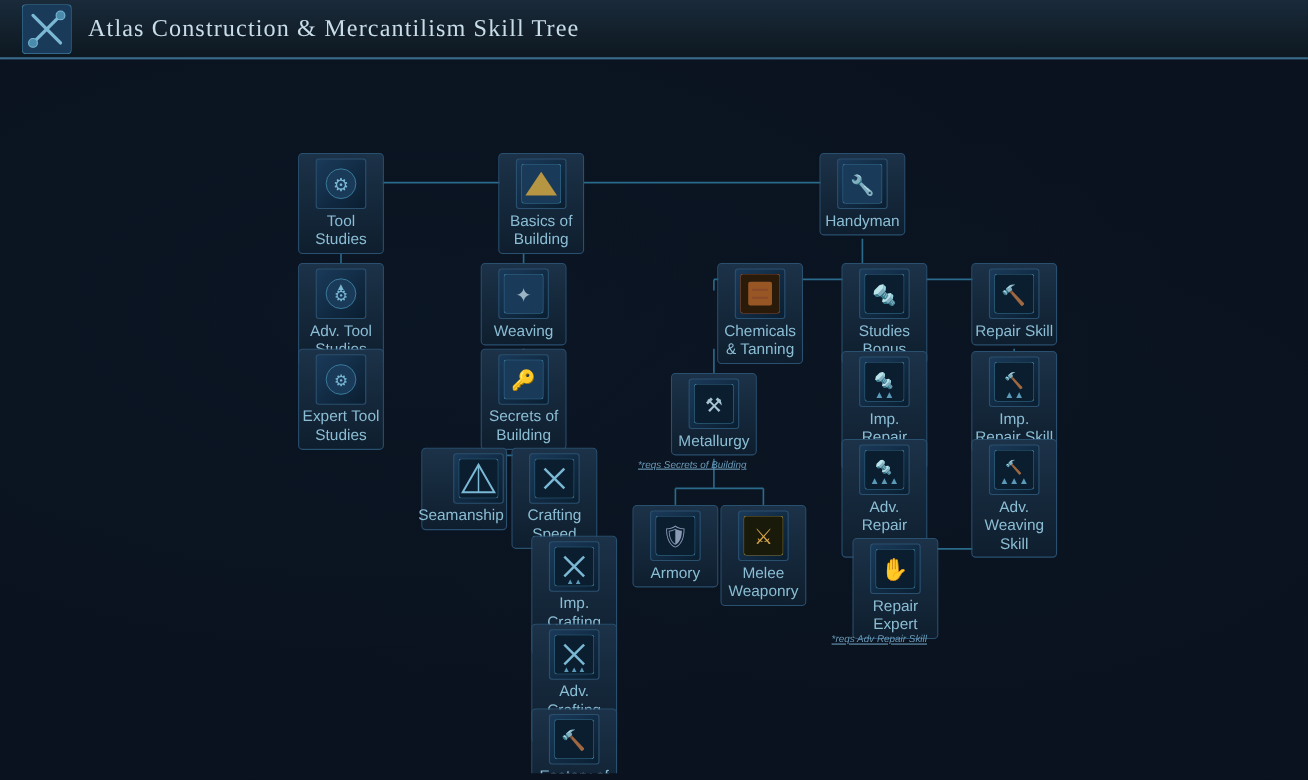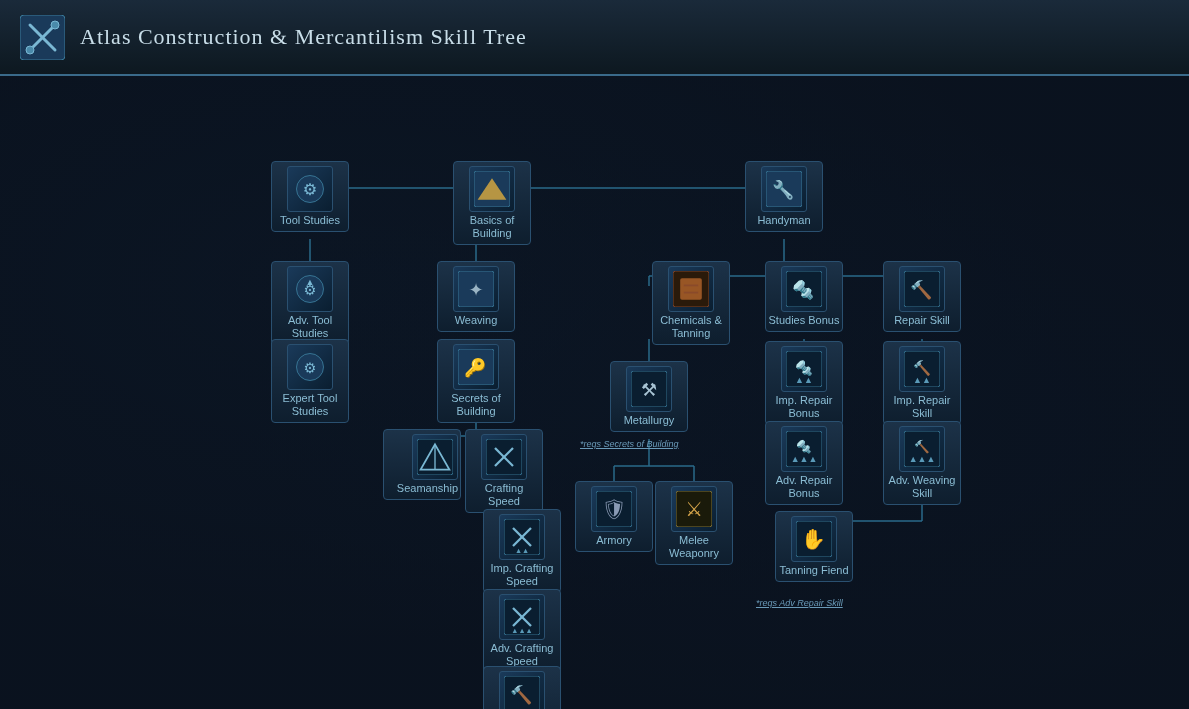--- a/index.html
+++ b/index.html
@@ -31,21 +31,21 @@
       position: relative;
       z-index: 1;
       width: 1189px;
       height: 709px;
     }
 
     
     .header {
       background: linear-gradient(180deg, #1a2a3a 0%, #0d1820 100%);
       border-bottom: 2px solid #3a6a8a;
-      height: 76px;
+      height: 54px;
       display: flex;
       align-items: center;
       padding: 0 20px;
       gap: 15px;
     }
 
     .header-logo {
       width: 45px;
       height: 45px;
     }
@@ -98,21 +98,21 @@
       display: flex;
       align-items: center;
       justify-content: center;
       font-size: 22px;
       margin-bottom: 2px;
       background: linear-gradient(135deg, #1a3a5a, #0a1e30);
       border: 1px solid #2a5070;
     }
 
     .skill-label {
-      font-size: 11px;
+      font-size: 14px;
       color: #8bbdd4;
       text-align: center;
       line-height: 1.2;
       font-family: 'Arial', sans-serif;
     }
 
     .skill-note {
       position: absolute;
       font-size: 9px;
       color: #6a9ab8;
@@ -384,21 +384,21 @@
           </div>
           <div class="skill-label">Imp. Crafting Speed</div>
         </div>
         <div class="skill-node" style="left: 775px; top: 435px;">
           <div class="skill-icon">
             <svg viewBox="0 0 40 40" width="36" height="36">
               <rect width="40" height="40" rx="3" fill="#0a1e30" stroke="#3a7a9a" stroke-width="1"></rect>
               <text x="20" y="28" text-anchor="middle" font-size="22" fill="#c8dde8">✋</text>
             </svg>
           </div>
-          <div class="skill-label">Tanning Fiend</div>
+          <div class="skill-label">Repair Expert</div>
         </div>
         <div class="skill-node" style="left: 483px; top: 513px;">
           <div class="skill-icon">
             <svg viewBox="0 0 40 40" width="36" height="36">
               <rect width="40" height="40" rx="3" fill="#0a1e30" stroke="#3a7a9a" stroke-width="1"></rect>
               <line x1="10" y1="30" x2="30" y2="10" stroke="#7ab8d4" stroke-width="2.5"></line>
               <line x1="10" y1="10" x2="30" y2="30" stroke="#7ab8d4" stroke-width="2.5"></line>
               <text x="20" y="38" text-anchor="middle" font-size="8" fill="#5a9ab8">▲▲▲</text>
             </svg>
           </div>

